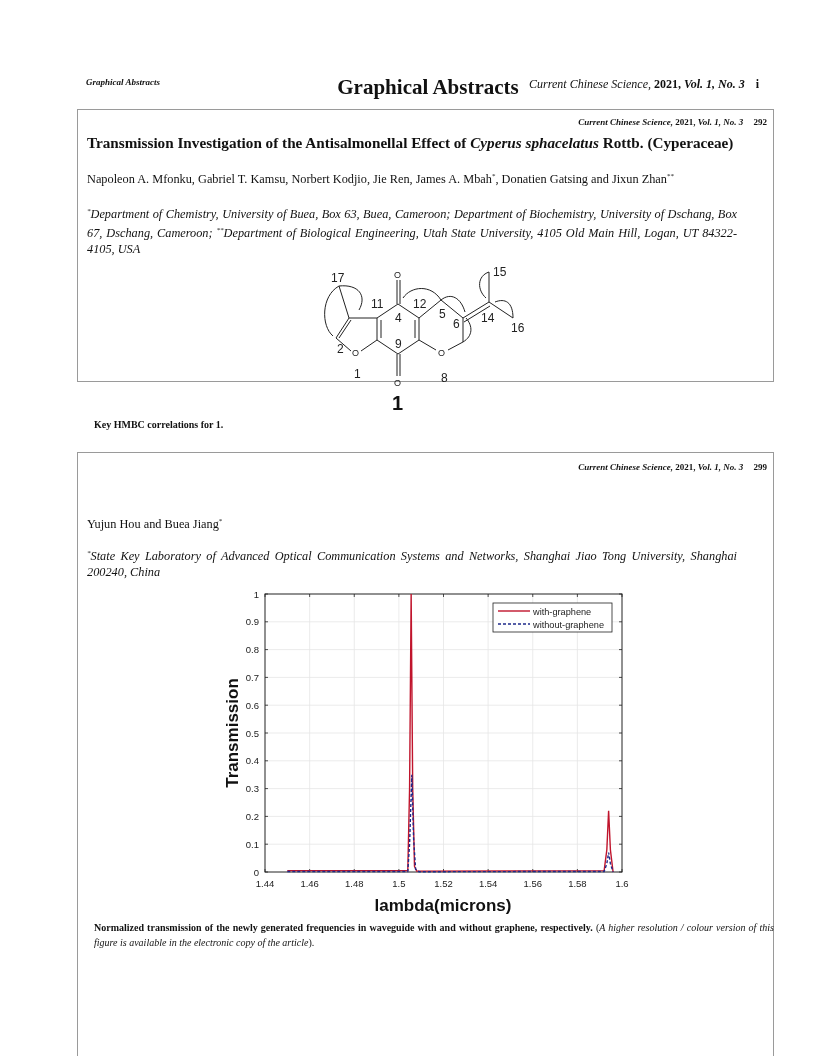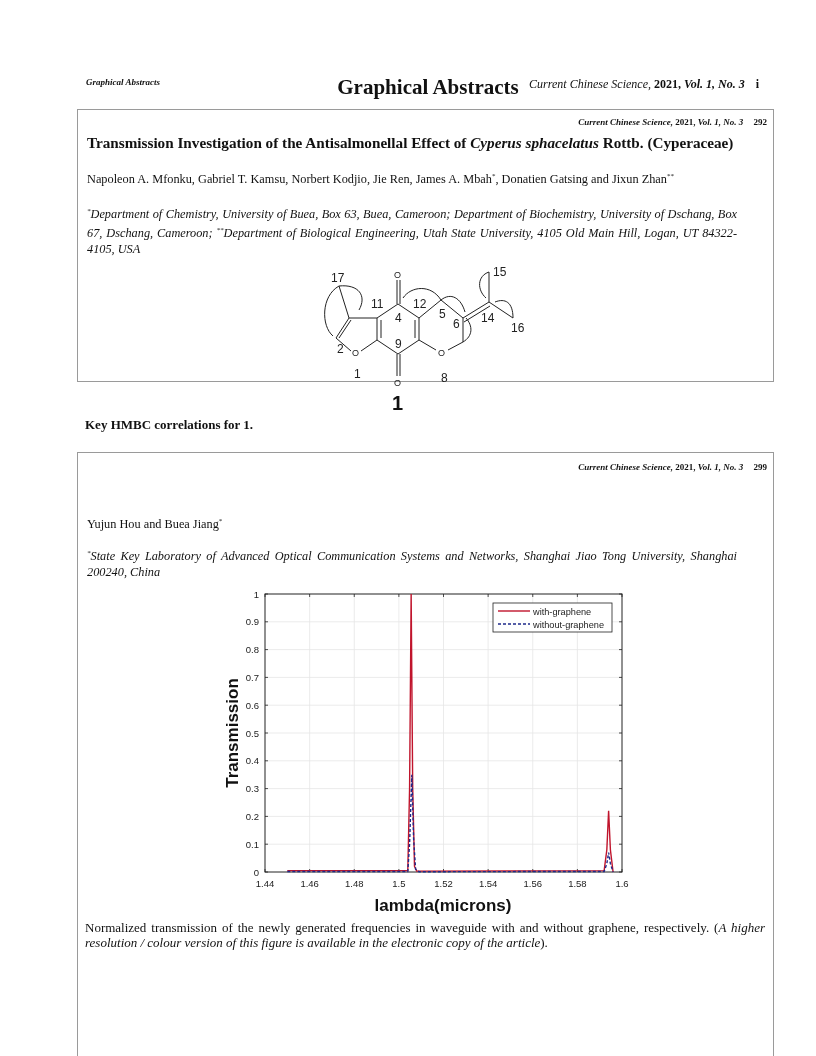--- a/index.html
+++ b/index.html
@@ -13,22 +13,22 @@
     .box { position: absolute; left: 77px; width: 697px; border: 1px solid #9a9a9a; box-sizing: border-box; }
     .box1 { top: 109px; height: 273px; }
     .box2 { top: 452px; height: 646px; }
     .cite { position: absolute; right: 6px; font-size: 9px; font-style: italic; font-weight: bold; }
     .cite .pg { font-style: normal; margin-left: 8px; }
     .cite b.ns { font-style: normal; }
     .art-title { position: absolute; left: 9px; font-size: 15.2px; font-weight: bold; white-space: nowrap; }
     .authors { position: absolute; left: 9px; font-size: 12.3px; white-space: nowrap; }
     .affil { position: absolute; left: 9px; width: 650px; font-size: 12.3px; font-style: italic; line-height: 16px; text-align: justify; }
     sup { font-size: 7px; }
-    .caption { position: absolute; left: 7px; width: 680px; font-size: 13px; line-height: 15px; text-align: justify; }
-    .caption b { font-weight: normal; }
+    .caption { position: absolute; left: 16px; width: 680px; font-size: 10px; line-height: 15px; text-align: justify; }
+    .caption b { font-weight: bold; }
     svg text { font-family: "Liberation Sans", sans-serif; }
   </style>
 </head>
 <body>
 
 <div class="abs running-left">Graphical Abstracts</div>
 <div class="abs running-right">
   <i>Current Chinese Science,</i>
   <b>2021,</b>
   <b><i>Vol. 1, No. 3</i></b>

